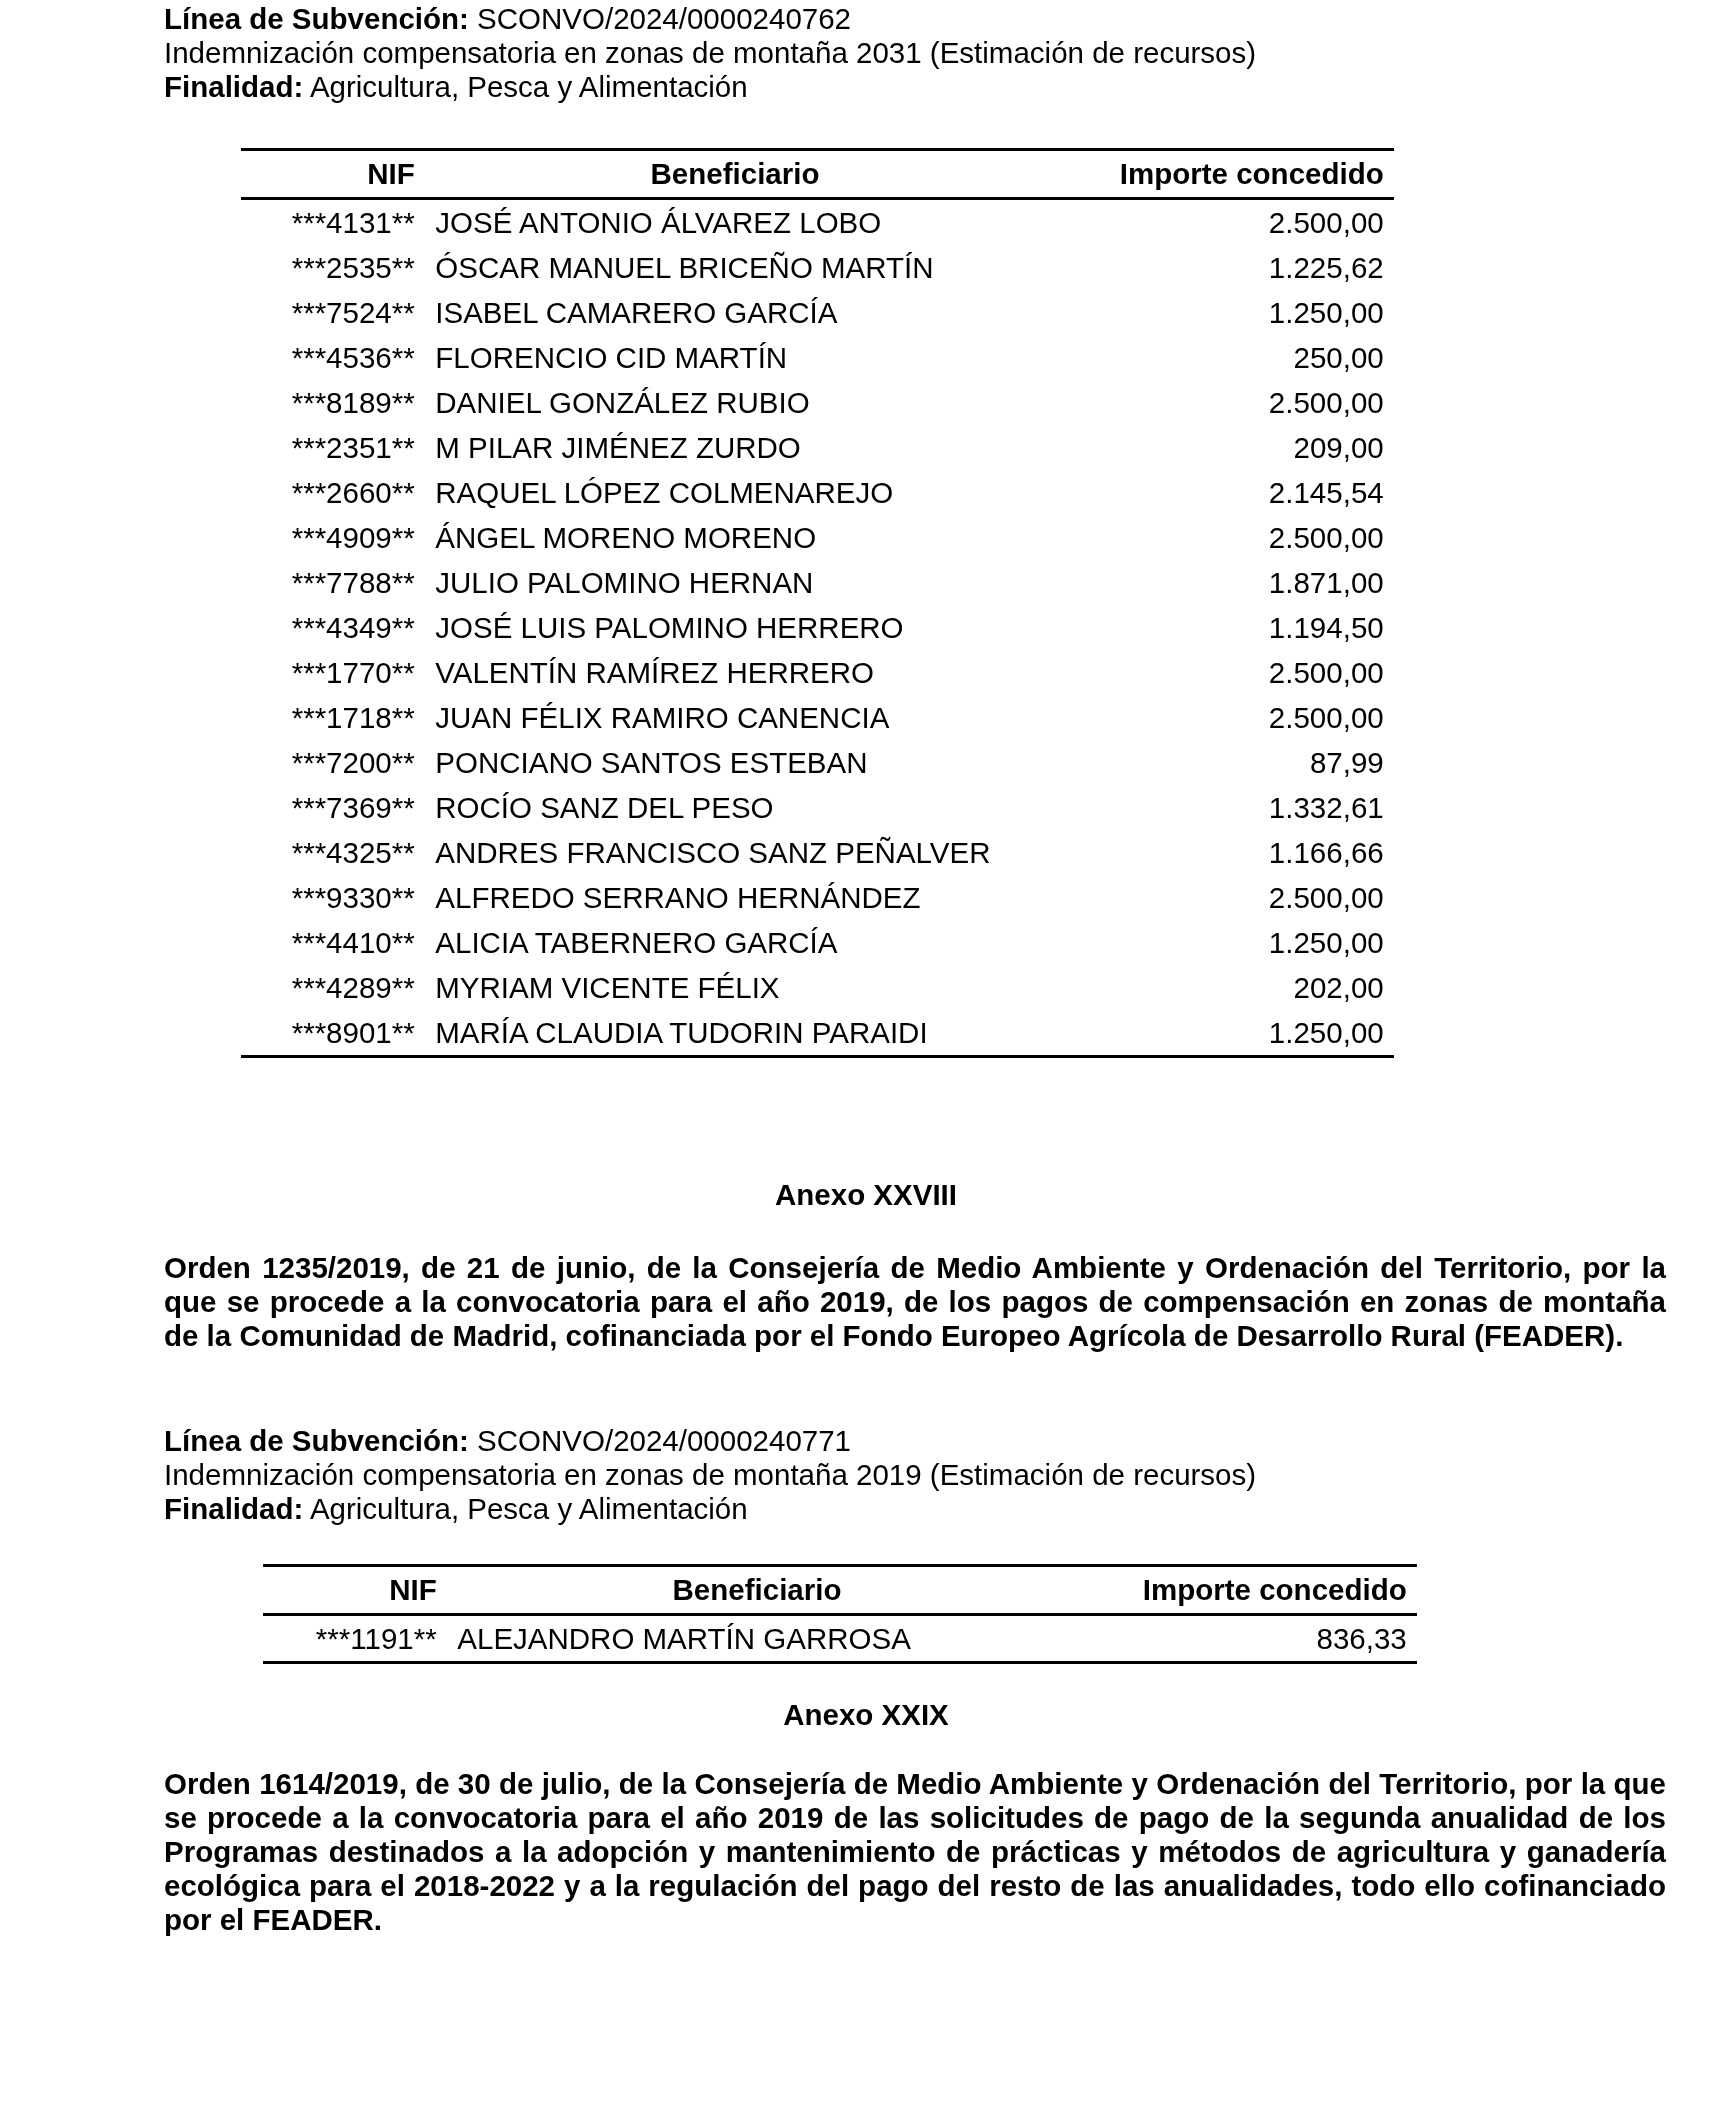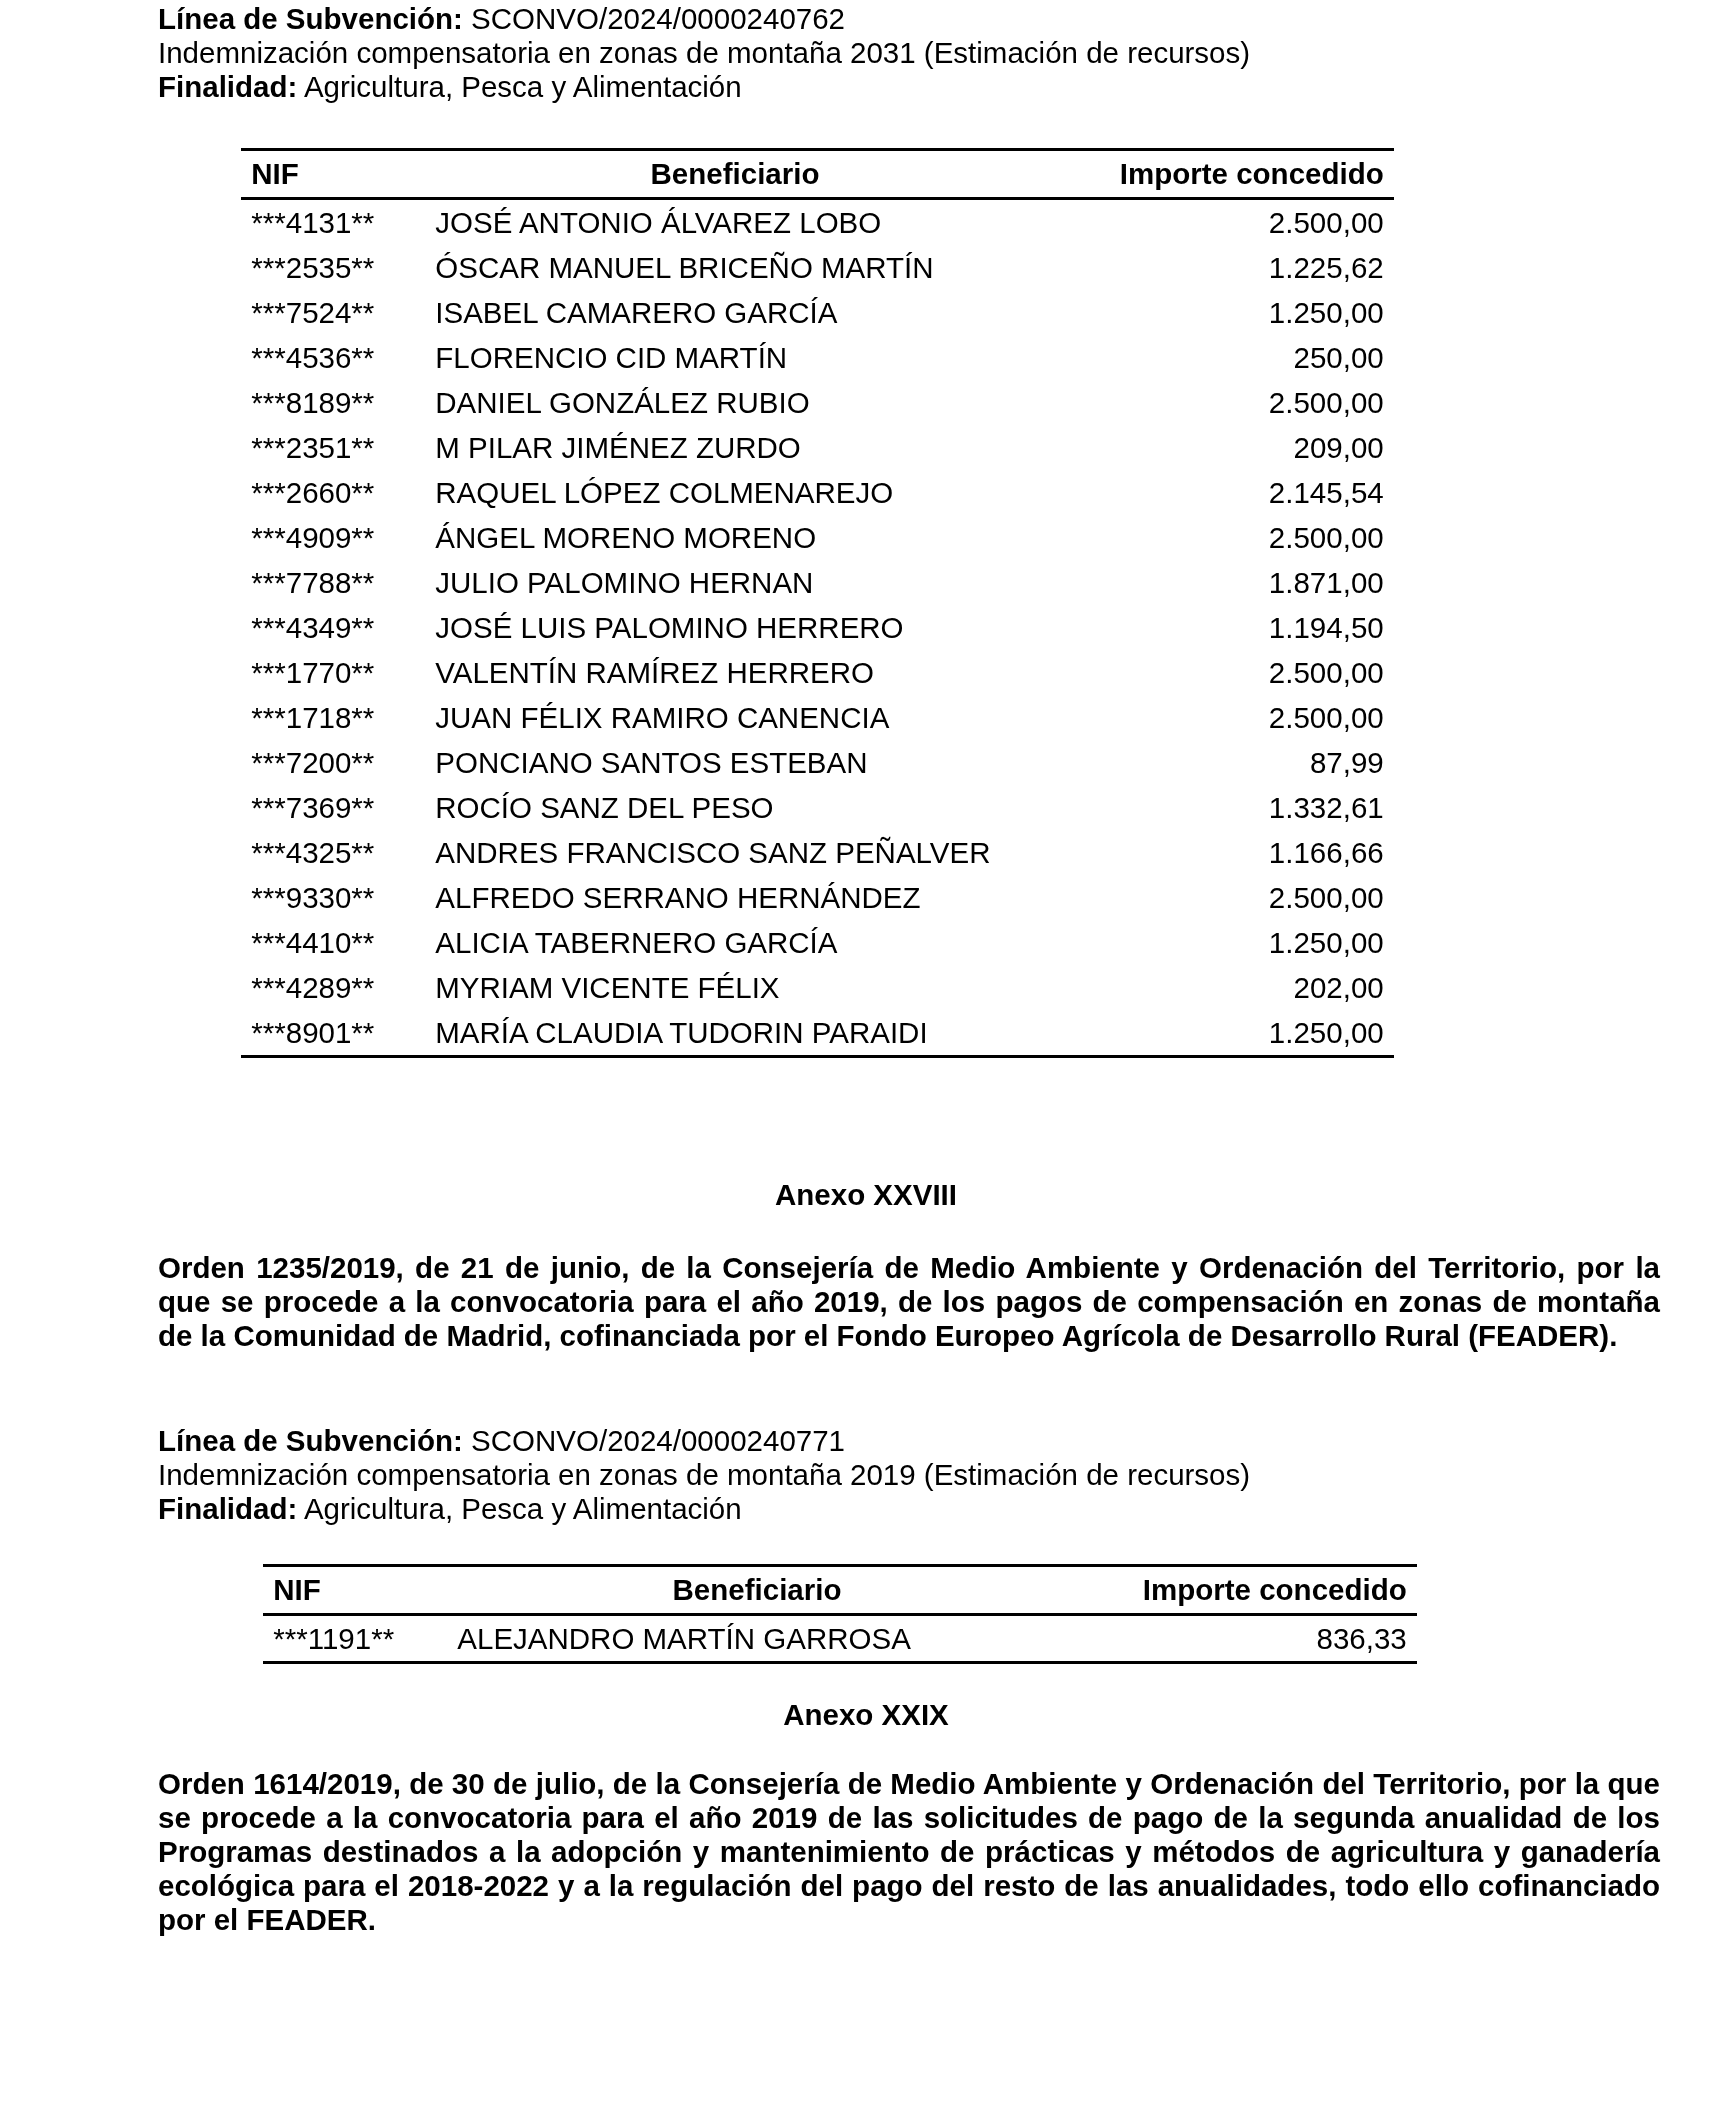--- a/index.html
+++ b/index.html
@@ -1,39 +1,39 @@
 <!DOCTYPE html>
 <html style="font-size:11.8px"><head>
 <meta charset="utf-8">
 <style>
   html, body { margin: 0; padding: 0; background: #ffffff; }
   body {
     width: 1732px; height: 2119px; position: relative; overflow: hidden;
     font-family: "Liberation Sans", sans-serif; color: #000000;
   }
-  .block { position: absolute; left: 158px; width: 1502px; }
+  .block { position: absolute; left: 164px; width: 1502px; }
   .line { font-size: 29.5px; line-height: 34px; white-space: nowrap; }
   .b { font-weight: bold; }
   .para {
     font-size: 29.5px; line-height: 34px; font-weight: bold;
     text-align: justify; text-align-last: left;
   }
   .annex { position: absolute; left: 0; width: 1732px; text-align: center; font-size: 29.5px; font-weight: bold; }
   table.grid {
     position: absolute; border-collapse: collapse;
     font-size: 29.5px;
   }
   table.grid th {
     font-weight: bold; height: 46px; padding: 0 10.3px;
     border-top: 3px solid #000; border-bottom: 3px solid #000;
     white-space: nowrap;
   }
   table.grid td { height: 45px; padding: 0 10.3px; white-space: nowrap; line-height: 44px; }
   table.grid tr:last-child td { border-bottom: 3px solid #000; }
-  .c-nif { text-align: left; }
+  .c-nif { text-align: right; }
   .c-name { text-align: left; }
   .c-amt { text-align: right; }
   th.c-name { text-align: center; }
 </style>
 </head>
 <body>
 
 <div class="block" style="top:1.5px;">
   <div class="line">
     <span class="b">Línea de Subvención:</span><span> SCONVO/2024/0000240762</span>

